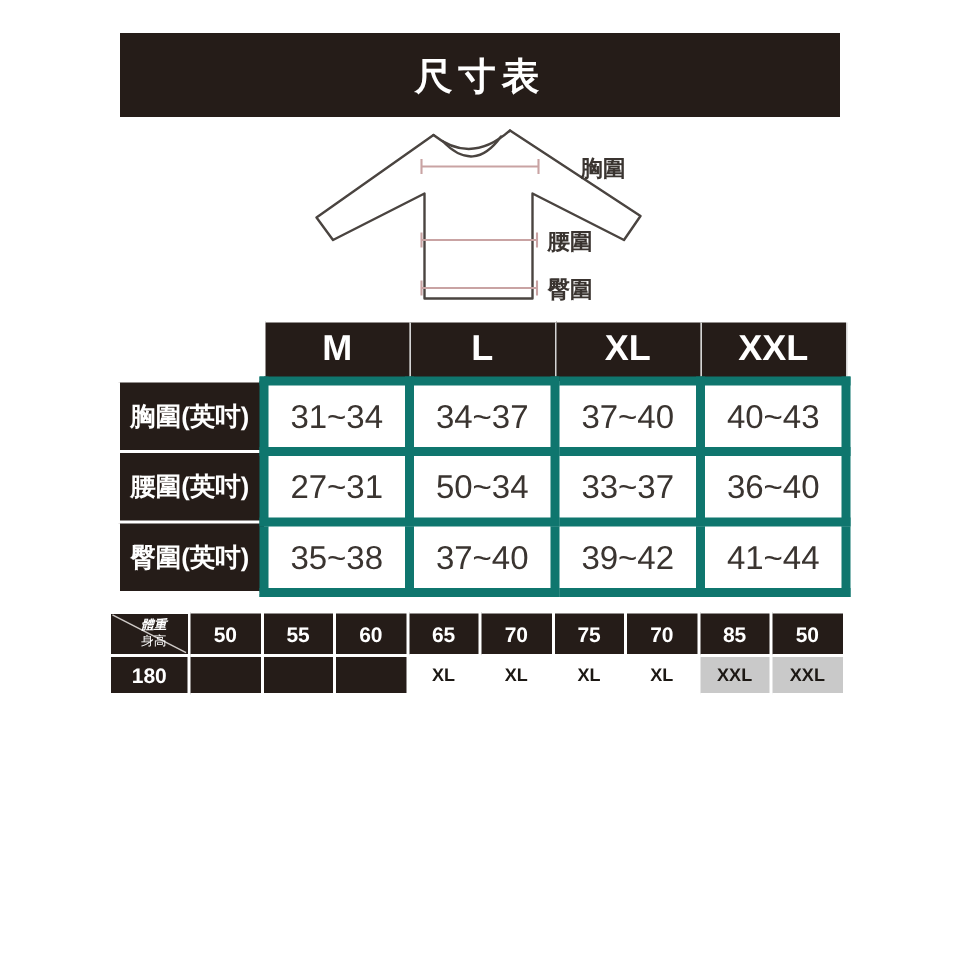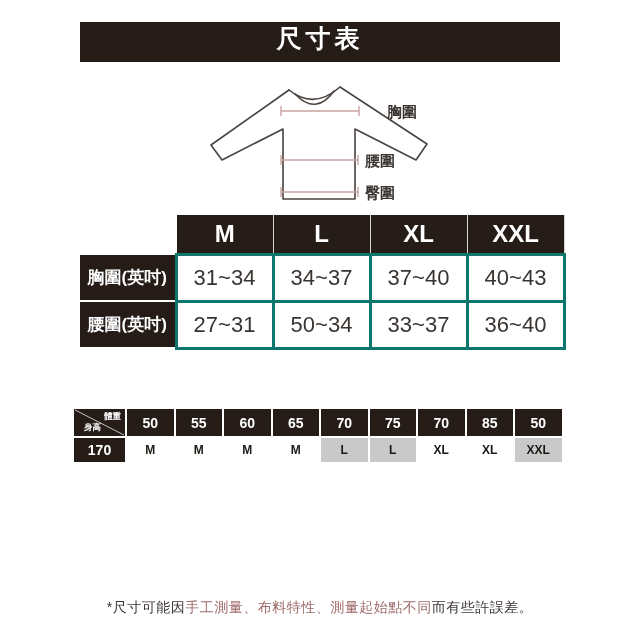--- a/index.html
+++ b/index.html
@@ -3,51 +3,51 @@
 <meta charset="utf-8">
 <style>
   * { margin:0; padding:0; box-sizing:border-box; }
   html,body { background:#ffffff; }
   .page {
     position:relative; width:640px; height:640px; background:#fff;
     font-family:"Liberation Sans","DejaVu Sans",sans-serif; color:#383230; overflow:hidden;
   }
   
   .banner {
-    position:absolute; left:80px; top:22px; width:480px; height:40px;
-    background:var(--ink,#251c18); display:flex; align-items:flex-start; justify-content:center;
+    position:absolute; left:80px; top:22px; width:480px; height:56px;
+    background:var(--ink,#251c18); display:flex; align-items:center; justify-content:center;
   }
   .banner .title { color:#fff; font-size:25px; font-weight:700; letter-spacing:4px; }
   
   .diagram { position:absolute; left:175px; top:84px; width:290px; height:124px; }
   .diagram .outline { fill:none; stroke:var(--outline,#4a4440); stroke-width:1.6;
     stroke-linejoin:round; stroke-linecap:round; }
   .diagram .measure { fill:none; stroke:var(--measure,#c9a3a3); stroke-width:1.4; }
   .diagram .dlabel { font-size:15px; font-weight:600; fill:#3a3430;
     font-family:"Liberation Sans","DejaVu Sans",sans-serif; }
   
   .size-table { position:absolute; left:78px; top:213px; border-collapse:collapse; table-layout:fixed; }
   .size-table th,.size-table td { text-align:center; vertical-align:middle; padding:0; }
   .st-empty { background:#fff; border:2.5px solid #fff; width:97px; }
   .st-head  { background:var(--ink,#251c18); color:#fff; border:2.5px solid #fff;
               border-left:1px solid #d4d4d4; border-right:1px solid #d4d4d4;
               font-size:24px; font-weight:700; width:97px; height:40px; }
   .st-label { background:var(--ink,#251c18); color:#fff; border:2.5px solid #fff;
               font-size:17px; font-weight:700; height:47px; }
-  .st-value { background:#fff; border:3px solid #0f766e; font-size:22px; color:#3a3430; }
+  .st-value { background:#fff; border:6px solid #0f766e; font-size:22px; color:#3a3430; }
   
   .matrix { position:absolute; left:72px; top:407px; border-collapse:collapse; table-layout:fixed; }
   .mx-cell { border:2px solid #fff; text-align:center; vertical-align:middle; font-weight:700; padding:0; }
   .mx-head { background:var(--ink,#251c18); color:#fff; font-size:14px; width:48.5px; height:29px; }
   .mx-rowlabel { background:var(--ink,#251c18); color:#fff; font-size:14px; height:26px; }
   .mx-size { font-size:12px; color:#1c1814; }
   .mx-corner { background:var(--ink,#251c18); position:relative; width:53px; height:29px; }
   .mx-corner .diag { position:absolute; left:0; top:0; width:100%; height:100%; }
-  .mx-corner .tr { position:absolute; top:2px; right:4px; color:#fff; font-size:8.5px; font-weight:700; }
-  .mx-corner .bl { position:absolute; bottom:2px; left:10px; color:#fff; font-size:8.5px; font-weight:700; }
+  .mx-corner .tr { position:absolute; top:2px; right:14px; color:#fff; font-size:8.5px; font-weight:700;font-style:italic; }
+  .mx-corner .bl { position:absolute; bottom:2px; left:20px; color:#fff; font-size:8.5px; font-weight:400; }
   
   .footnote { position:absolute; left:0; top:599px; width:640px; text-align:center;
     font-size:14px; color:#3c3634; letter-spacing:0.5px; }
   .footnote .hl { color:var(--hl,#9f6b6a); }
 </style>
 </head>
 <body>
 
 <div class="page">
 
@@ -87,20 +87,27 @@
           <td class="st-value">37~40</td>
           <td class="st-value">40~43</td>
         </tr>
         <tr>
           <th class="st-label">腰圍(英吋)</th>
           <td class="st-value">27~31</td>
           <td class="st-value">50~34</td>
           <td class="st-value">33~37</td>
           <td class="st-value">36~40</td>
         </tr>
+        <tr>
+          <th class="st-label">臀圍(英吋)</th>
+          <td class="st-value">35~38</td>
+          <td class="st-value">37~40</td>
+          <td class="st-value">39~42</td>
+          <td class="st-value">41~44</td>
+        </tr>
       </tbody>
   </table>
 
   <table class="matrix">
     <tbody>
       <tr>
         <th class="mx-cell mx-corner">
           <svg class="diag" viewBox="0 0 53 29" preserveAspectRatio="none">
             <line x1="1" y1="1" x2="52" y2="28" stroke="#cfcac7" stroke-width="1"></line>
           </svg>
@@ -111,31 +118,28 @@
           <th class="mx-cell mx-head">55</th>
           <th class="mx-cell mx-head">60</th>
           <th class="mx-cell mx-head">65</th>
           <th class="mx-cell mx-head">70</th>
           <th class="mx-cell mx-head">75</th>
           <th class="mx-cell mx-head">70</th>
           <th class="mx-cell mx-head">85</th>
           <th class="mx-cell mx-head">50</th>
         </tr>
         <tr>
-          <th class="mx-cell mx-rowlabel">170</th>
-          <td class="mx-cell mx-size" style="background: rgb(255, 255, 255);">M</td>
-          <td class="mx-cell mx-size" style="background: rgb(255, 255, 255);">M</td>
-          <td class="mx-cell mx-size" style="background: rgb(255, 255, 255);">M</td>
-          <td class="mx-cell mx-size" style="background: rgb(255, 255, 255);">M</td>
-          <td class="mx-cell mx-size" style="background: rgb(201, 201, 201);">L</td>
-          <td class="mx-cell mx-size" style="background: rgb(201, 201, 201);">L</td>
+          <th class="mx-cell mx-rowlabel">180</th>
+          <td class="mx-cell mx-size" style="background: rgb(37, 28, 24);"></td>
+          <td class="mx-cell mx-size" style="background: rgb(37, 28, 24);"></td>
+          <td class="mx-cell mx-size" style="background: rgb(37, 28, 24);"></td>
           <td class="mx-cell mx-size" style="background: rgb(255, 255, 255);">XL</td>
           <td class="mx-cell mx-size" style="background: rgb(255, 255, 255);">XL</td>
+          <td class="mx-cell mx-size" style="background: rgb(255, 255, 255);">XL</td>
+          <td class="mx-cell mx-size" style="background: rgb(255, 255, 255);">XL</td>
+          <td class="mx-cell mx-size" style="background: rgb(201, 201, 201);">XXL</td>
           <td class="mx-cell mx-size" style="background: rgb(201, 201, 201);">XXL</td>
         </tr>
       </tbody>
   </table>
 
-  <div class="footnote">
-    <span>*尺寸可能因</span><span class="hl">手工測量、布料特性、測量起始點不同</span><span>而有些許誤差。</span>
-  </div>
 
 </div>
 
 </body></html>

